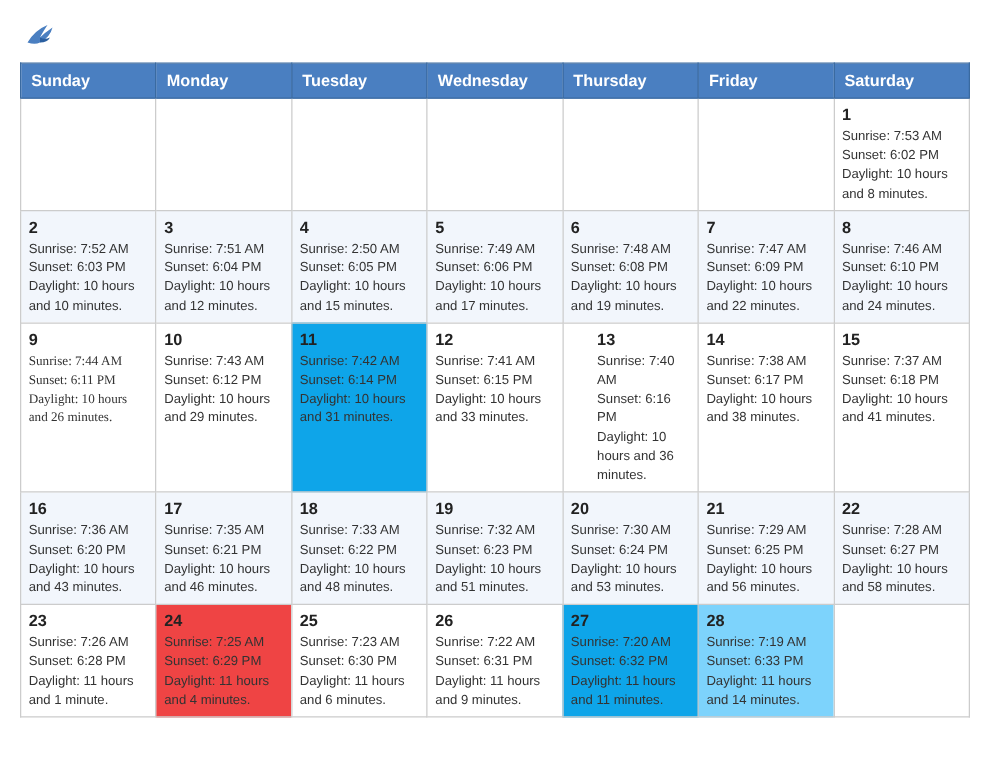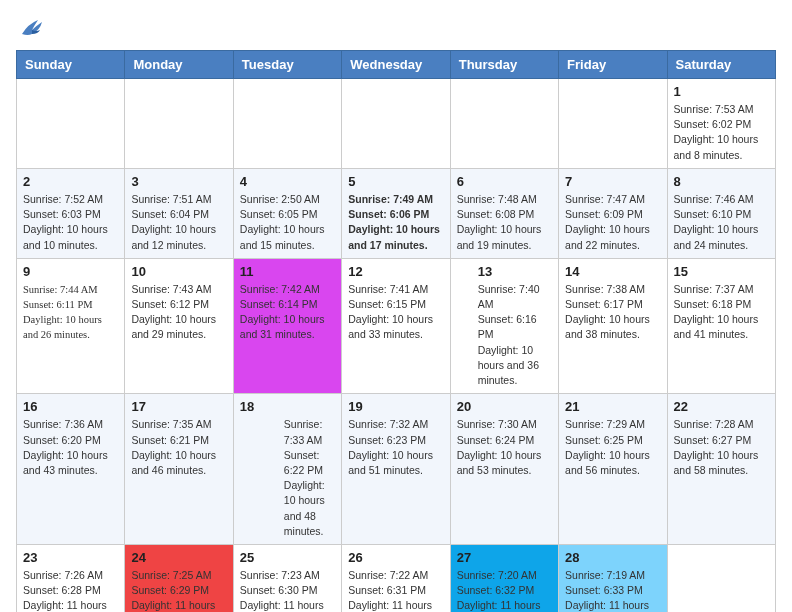--- a/index.html
+++ b/index.html
@@ -156,21 +156,21 @@
 Daylight: 10 hours and 12 minutes.</div>
         </td>
         <td style="background-color: rgb(242, 246, 252);">
           <div class="day-number">4</div>
           <div class="day-info" style="white-space: pre-line;">Sunrise: 2:50 AM
 Sunset: 6:05 PM
 Daylight: 10 hours and 15 minutes.</div>
         </td>
         <td style="background-color: rgb(242, 246, 252);">
           <div class="day-number">5</div>
-          <div class="day-info" style="white-space: pre-line; font-weight: bold;">Sunrise: 7:49 AM
+          <div class="day-info" style="white-space: pre-line;">Sunrise: 7:49 AM
 Sunset: 6:06 PM
 Daylight: 10 hours and 17 minutes.</div>
         </td>
         <td style="background-color: rgb(242, 246, 252);">
           <div class="day-number">6</div>
           <div class="day-info" style="white-space: pre-line;">Sunrise: 7:48 AM
 Sunset: 6:08 PM
 Daylight: 10 hours and 19 minutes.</div>
         </td>
         <td style="background-color: rgb(242, 246, 252);">
@@ -192,21 +192,21 @@
           <div class="day-info" style="white-space: pre-line; font-family: Liberation Serif, serif;">Sunrise: 7:44 AM
 Sunset: 6:11 PM
 Daylight: 10 hours and 26 minutes.</div>
         </td>
         <td style="background-color: rgb(255, 255, 255);">
           <div class="day-number">10</div>
           <div class="day-info" style="white-space: pre-line;">Sunrise: 7:43 AM
 Sunset: 6:12 PM
 Daylight: 10 hours and 29 minutes.</div>
         </td>
-        <td style="background-color: #d946ef;">
+        <td style="background-color: #0ea5e9;">
           <div class="day-number">11</div>
           <div class="day-info" style="white-space: pre-line;">Sunrise: 7:42 AM
 Sunset: 6:14 PM
 Daylight: 10 hours and 31 minutes.</div>
         </td>
         <td style="background-color: rgb(255, 255, 255);">
           <div class="day-number">12</div>
           <div class="day-info" style="white-space: pre-line;">Sunrise: 7:41 AM
 Sunset: 6:15 PM
 Daylight: 10 hours and 33 minutes.</div>
@@ -238,21 +238,21 @@
 Daylight: 10 hours and 43 minutes.</div>
         </td>
         <td style="background-color: rgb(242, 246, 252);">
           <div class="day-number">17</div>
           <div class="day-info" style="white-space: pre-line;">Sunrise: 7:35 AM
 Sunset: 6:21 PM
 Daylight: 10 hours and 46 minutes.</div>
         </td>
         <td style="background-color: rgb(242, 246, 252);">
           <div class="day-number">18</div>
-          <div class="day-info" style="white-space: pre-line; margin-left: 44px;">Sunrise: 7:33 AM
+          <div class="day-info" style="white-space: pre-line;">Sunrise: 7:33 AM
 Sunset: 6:22 PM
 Daylight: 10 hours and 48 minutes.</div>
         </td>
         <td style="background-color: rgb(242, 246, 252);">
           <div class="day-number">19</div>
           <div class="day-info" style="white-space: pre-line;">Sunrise: 7:32 AM
 Sunset: 6:23 PM
 Daylight: 10 hours and 51 minutes.</div>
         </td>
         <td style="background-color: rgb(242, 246, 252);">

